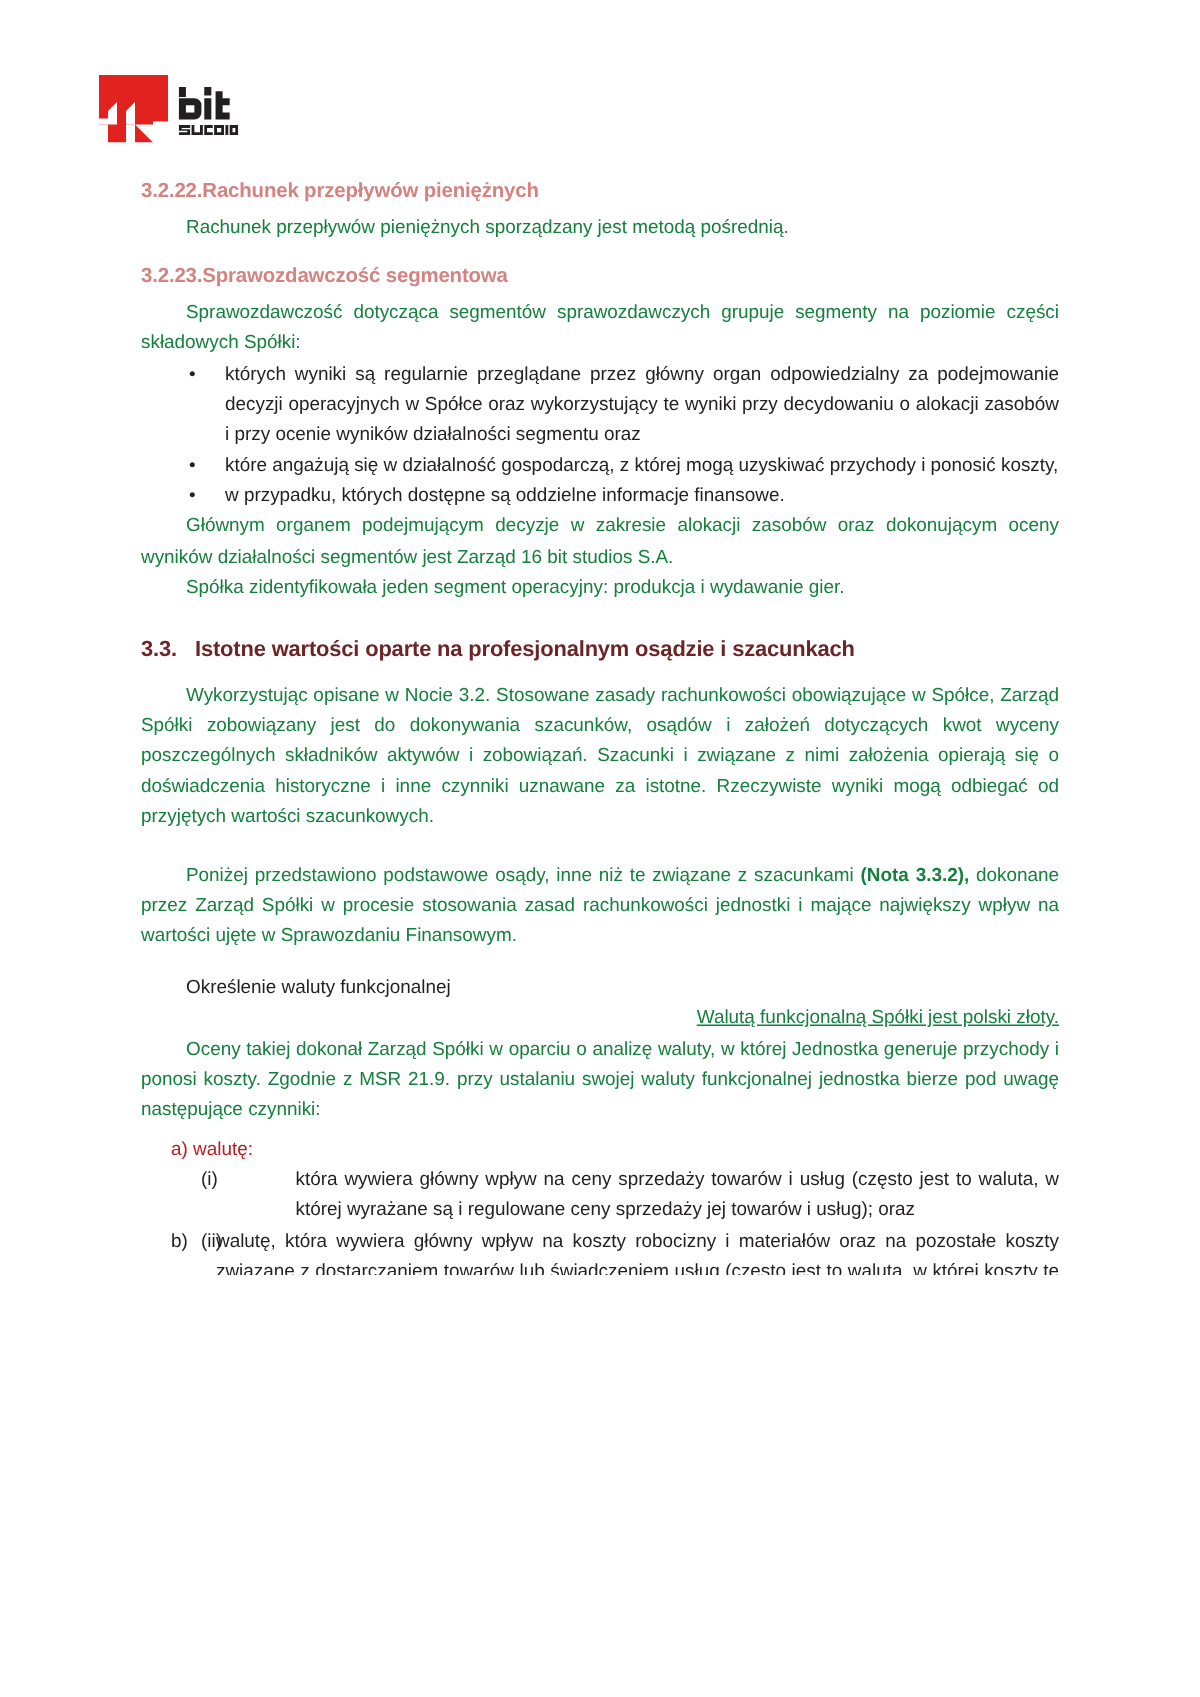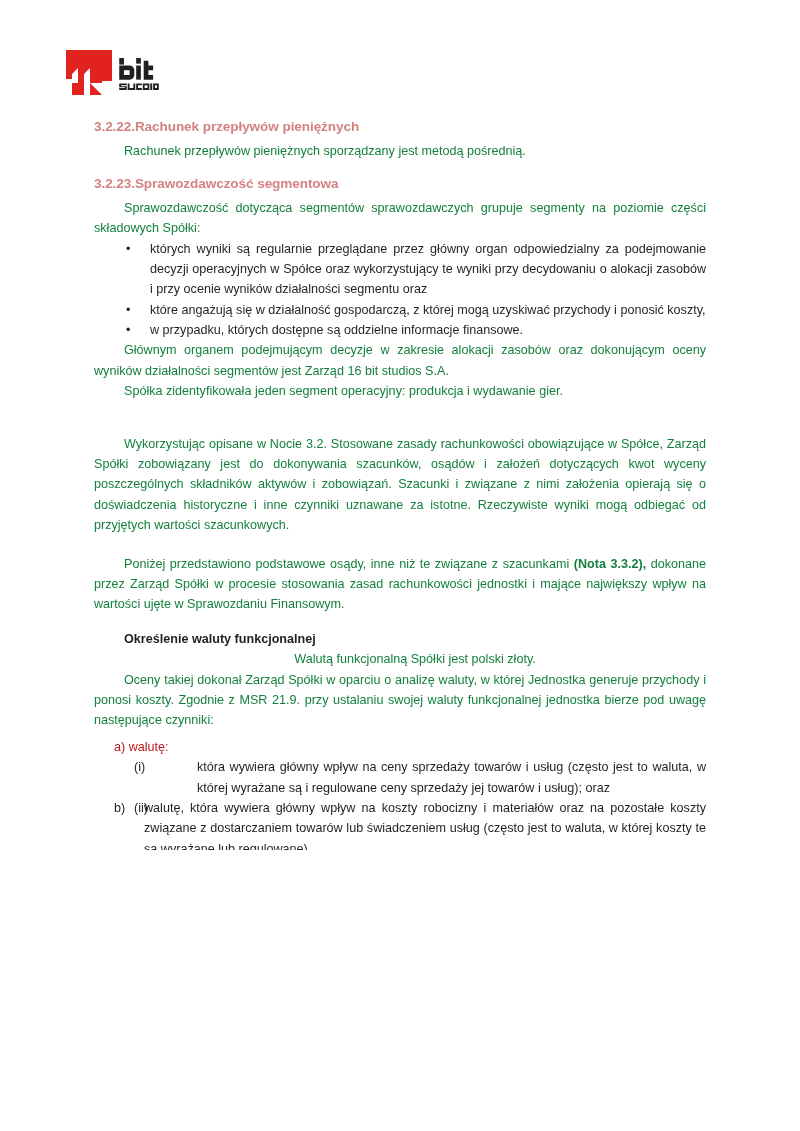--- a/index.html
+++ b/index.html
@@ -82,28 +82,29 @@
   p.body {
     font-size: 12.6px;
     line-height: 1.62;
     color: #15803d;
     margin: 0;
     text-align: justify;
     text-indent: 30px;
     hyphens: none;
   }
   p.body.left {
-    text-align: center;
+    text-align: right;
+    text-decoration: underline;
   }
 
   .strong-line {
     font-size: 12.6px;
     line-height: 1.62;
     color: #231f20;
-    font-weight: bold;
+    font-weight: normal;
     margin: 0;
     padding-left: 30px;
   }
 
   
   ul.bullets {
     list-style: none;
     margin: 0;
     padding: 0;
   }
@@ -251,20 +252,21 @@
       <li>których wyniki są regularnie przeglądane przez główny organ odpowiedzialny za podejmowanie decyzji operacyjnych w Spółce oraz wykorzystujący te wyniki przy decydowaniu o alokacji zasobów i przy ocenie wyników działalności segmentu oraz</li>
       <li>które angażują się w działalność gospodarczą, z której mogą uzyskiwać przychody i ponosić koszty,</li>
       <li>w przypadku, których dostępne są oddzielne informacje finansowe.</li>
     </ul>
 
     <p class="body">Głównym organem podejmującym decyzje w zakresie alokacji zasobów oraz dokonującym oceny wyników działalności segmentów jest Zarząd 16 bit studios S.A.</p>
     <p class="body">Spółka zidentyfikowała jeden segment operacyjny: produkcja i wydawanie gier.</p>
 
     <div class="sp22"></div>
 
+    <h2 class="main-heading"><span class="num">3.3.</span><span>Istotne wartości oparte na profesjonalnym osądzie i szacunkach</span></h2>
 
     <div class="sp10"></div>
 
     <p class="body">Wykorzystując opisane w Nocie 3.2. Stosowane zasady rachunkowości obowiązujące w Spółce, Zarząd Spółki zobowiązany jest do dokonywania szacunków, osądów i założeń dotyczących kwot wyceny poszczególnych składników aktywów i zobowiązań. Szacunki i związane z nimi założenia opierają się o doświadczenia historyczne i inne czynniki uznawane za istotne. Rzeczywiste wyniki mogą odbiegać od przyjętych wartości szacunkowych.</p>
 
     <div class="sp18"></div>
 
 
     <p class="body"><span>Poniżej przedstawiono podstawowe osądy, inne niż te związane z szacunkami </span><strong>(Nota 3.3.2),</strong><span> dokonane przez Zarząd Spółki w procesie stosowania zasad rachunkowości jednostki i mające największy wpływ na wartości ujęte w Sprawozdaniu Finansowym.</span></p>
 

